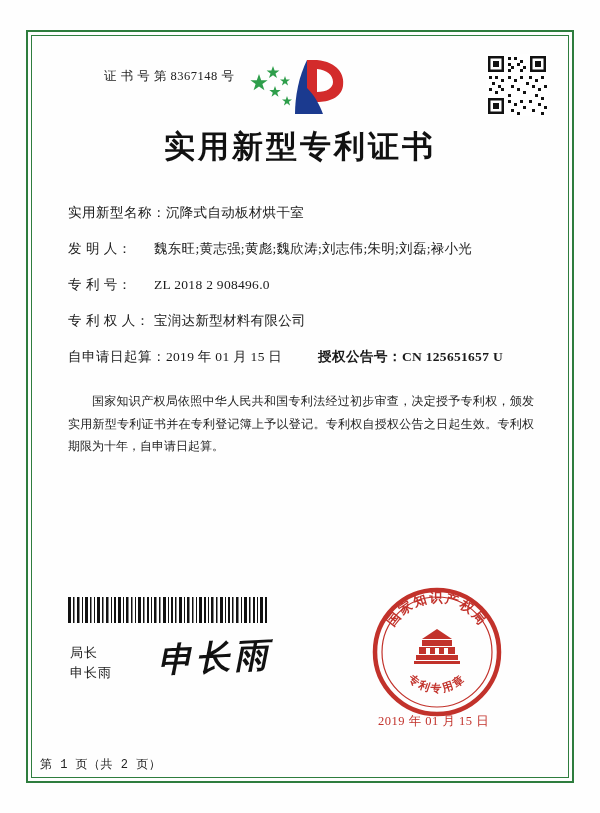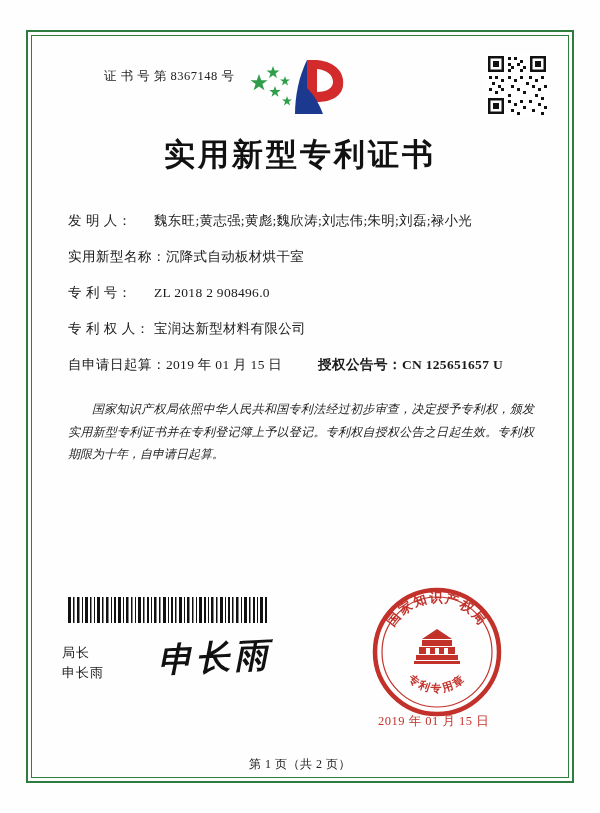--- a/index.html
+++ b/index.html
@@ -82,21 +82,21 @@
     height: 62px;
   }
 
   
   .title {
     text-align: center;
     font-size: 31px;
     font-weight: bold;
     letter-spacing: 3px;
     color: #111;
-    margin-top: 10px;
+    margin-top: 2px;
     font-family: "Liberation Serif", "DejaVu Serif", serif;
   }
 
   
   .fields {
     margin-top: 36px;
     padding-left: 28px;
     padding-right: 20px;
   }
   .field-row {
@@ -130,41 +130,40 @@
     padding-left: 28px;
     padding-right: 26px;
     font-size: 12px;
     line-height: 1.85;
     text-align: justify;
     color: #1d1d1d;
   }
   .paragraphs p {
     margin: 0 0 2px 0;
     text-indent: 24px;
-    font-style: italic;
   }
 
   
   .footer {
     position: absolute;
     left: 0;
     right: 0;
     bottom: 0;
     height: 190px;
   }
   .barcode {
     position: absolute;
     left: 28px;
     top: 18px;
     width: 200px;
     height: 26px;
   }
   .sign-label {
     position: absolute;
-    left: 22px;
+    left: 30px;
     top: 64px;
     font-size: 13px;
     line-height: 1.55;
     letter-spacing: 1px;
   }
   .signature {
     position: absolute;
     left: 118px;
     top: 56px;
     font-size: 34px;
@@ -190,24 +189,24 @@
     font-size: 12.5px;
     color: #c2322b;
     letter-spacing: 0.5px;
   }
 
   .page-no {
     position: absolute;
     left: 0;
     right: 0;
     bottom: -4px;
-    text-align: center;
     font-size: 12px;
     color: #222;
     letter-spacing: 0.5px;
+    font-family: Liberation Mono, monospace;
   }
 
   .qr-cell { fill: #111; }
 </style>
 </head>
 <body>
 
 <div class="certificate">
 
   <div class="border-outer"></div>
@@ -302,27 +301,27 @@
           </g>
         </svg>
       </div>
     </div>
 
     <div class="title">实用新型专利证书</div>
 
     <div class="fields">
 
       <div class="field-row">
+        <span class="field-label w6">实用新型名称：</span>
+        <span class="field-value">沉降式自动板材烘干室</span>
+      </div>
+
+      <div class="field-row">
         <span class="field-label w6">发 明 人：</span>
         <span class="field-value">魏东旺;黄志强;黄彪;魏欣涛;刘志伟;朱明;刘磊;禄小光</span>
-      </div>
-
-      <div class="field-row">
-        <span class="field-label w6">实用新型名称：</span>
-        <span class="field-value">沉降式自动板材烘干室</span>
       </div>
 
       <div class="field-row">
         <span class="field-label w6">专 利 号：</span>
         <span class="field-value">ZL 2018 2 908496.0</span>
       </div>
 
 
       <div class="field-row">
         <span class="field-label w6">专 利 权 人：</span>

